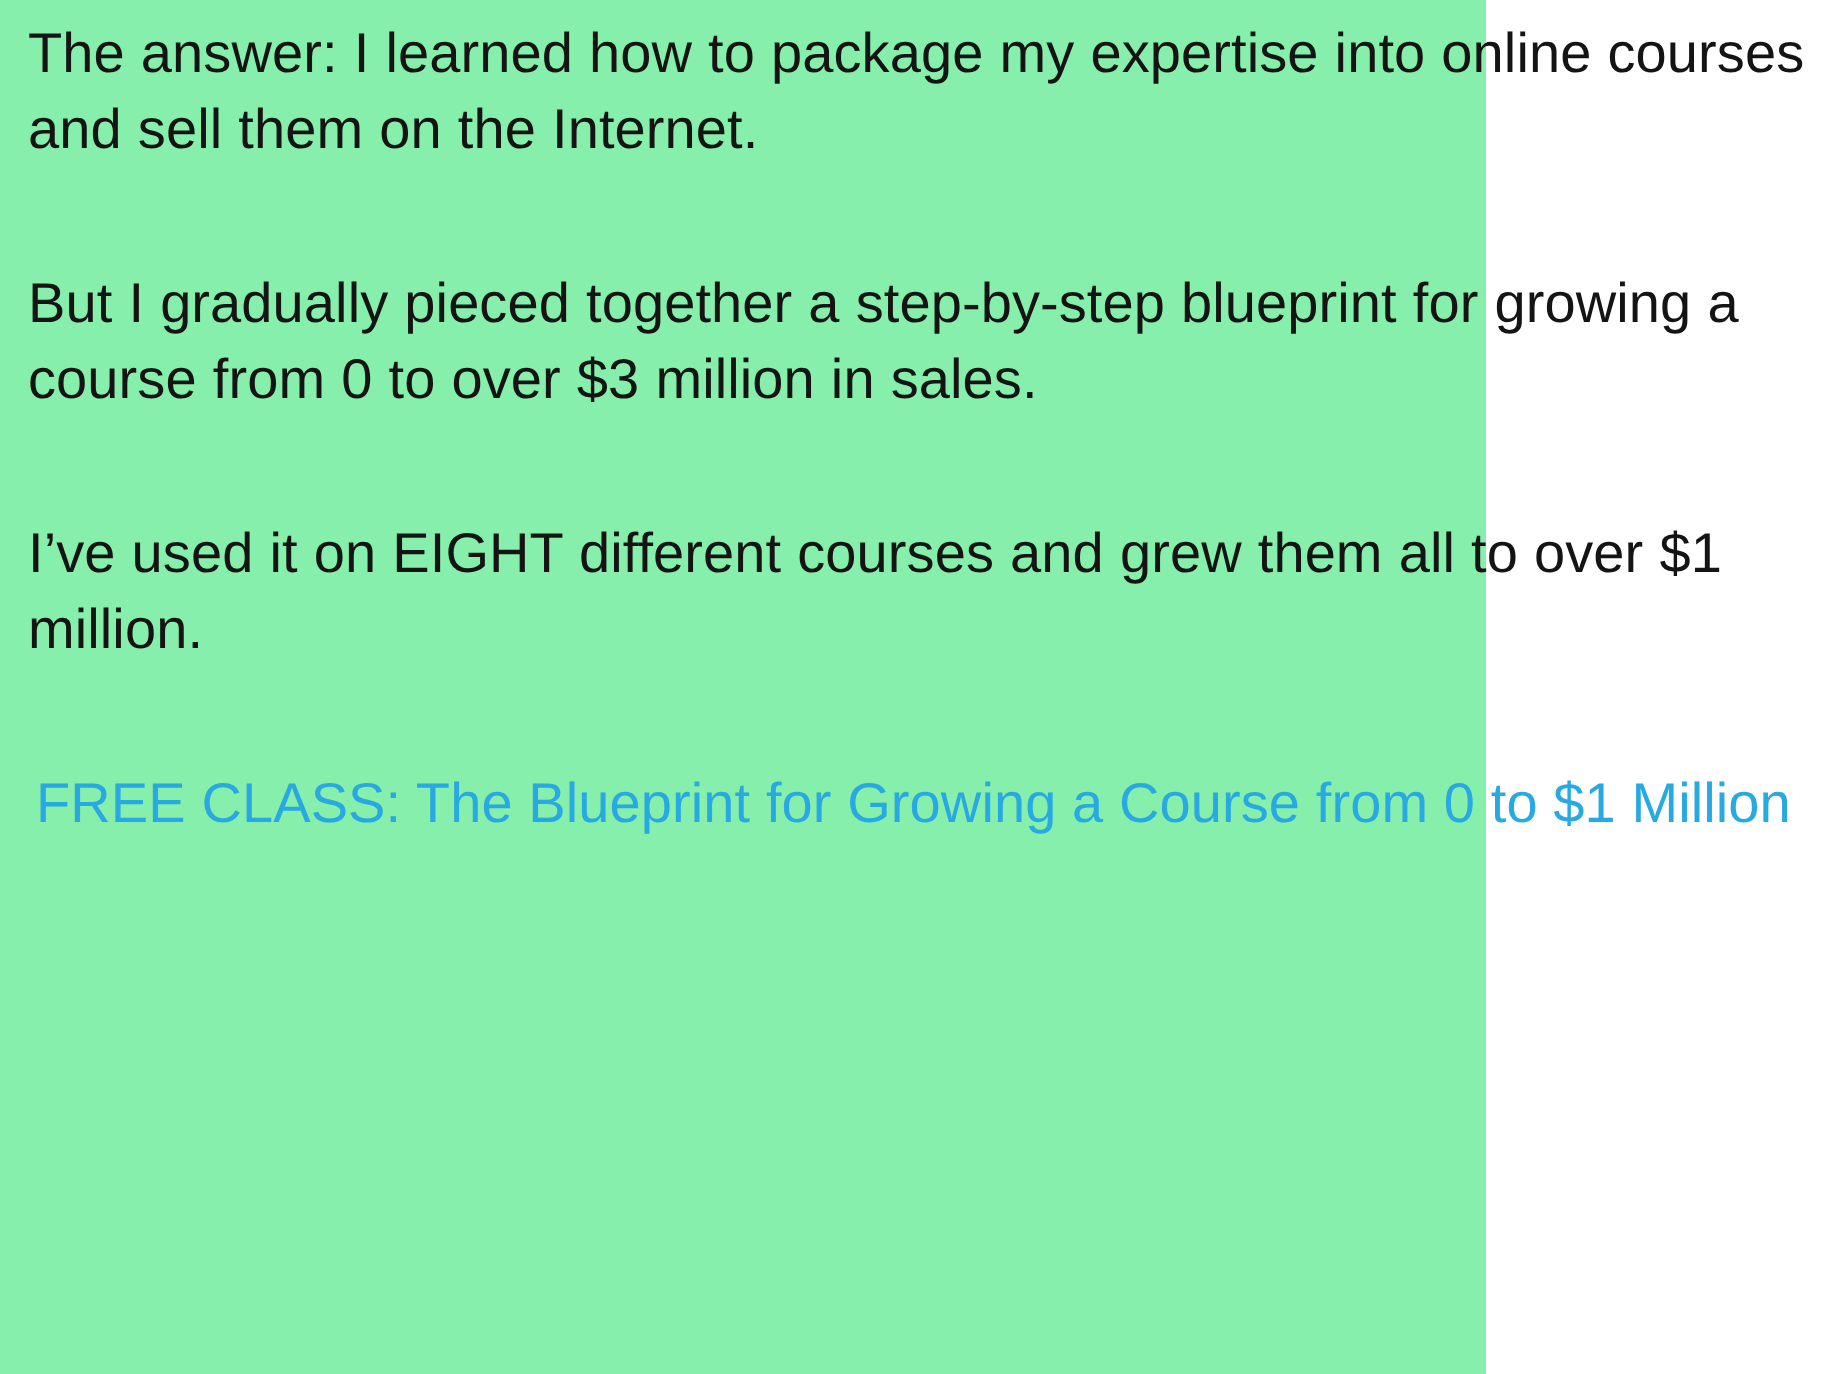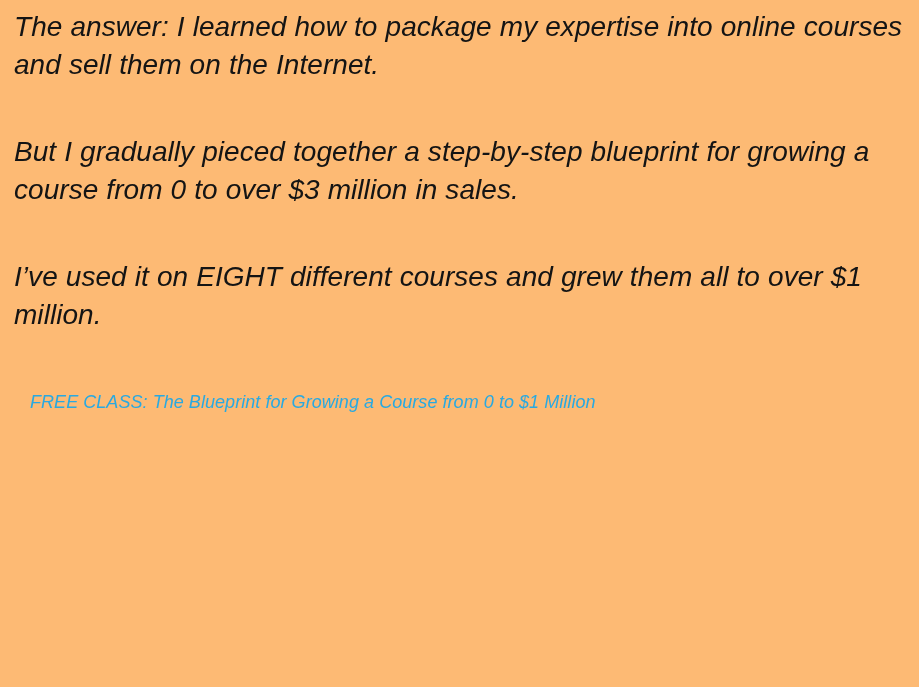--- a/index.html
+++ b/index.html
@@ -10,26 +10,25 @@
   body {
     width: 919px;
     height: 687px;
     overflow: hidden;
     font-family: "Liberation Sans", sans-serif;
     -webkit-font-smoothing: antialiased;
   }
 
   .page {
     box-sizing: border-box;
-    width: 919px;
+    width: 743px;
     height: 687px;
-    background: #fdba74;
+    background: #86efac;
     padding: 0 14px 0 14px;
     position: relative;
-    font-style: italic;
   }
 
   .content {
     width: 893px;
     padding-top: 8px;
   }
 
   p.para {
     margin: 0 0 49px 0;
     font-size: 28px;
@@ -39,22 +38,22 @@
     word-spacing: 0.2px;
     font-weight: 400;
     text-align: left;
   }
 
   p.para:last-child {
     margin-bottom: 0;
   }
 
   p.link-para {
-    margin: 16px;
-    font-size: 18px;
+    margin: 4px;
+    font-size: 28px;
     line-height: 38px;
     font-weight: 400;
   }
 
   a.free-class-link {
     color: #29a9e1;
     text-decoration: none;
     border-bottom: 0;
     background-image: linear-gradient(#29a9e1, #29a9e1);
     background-repeat: repeat-x;

